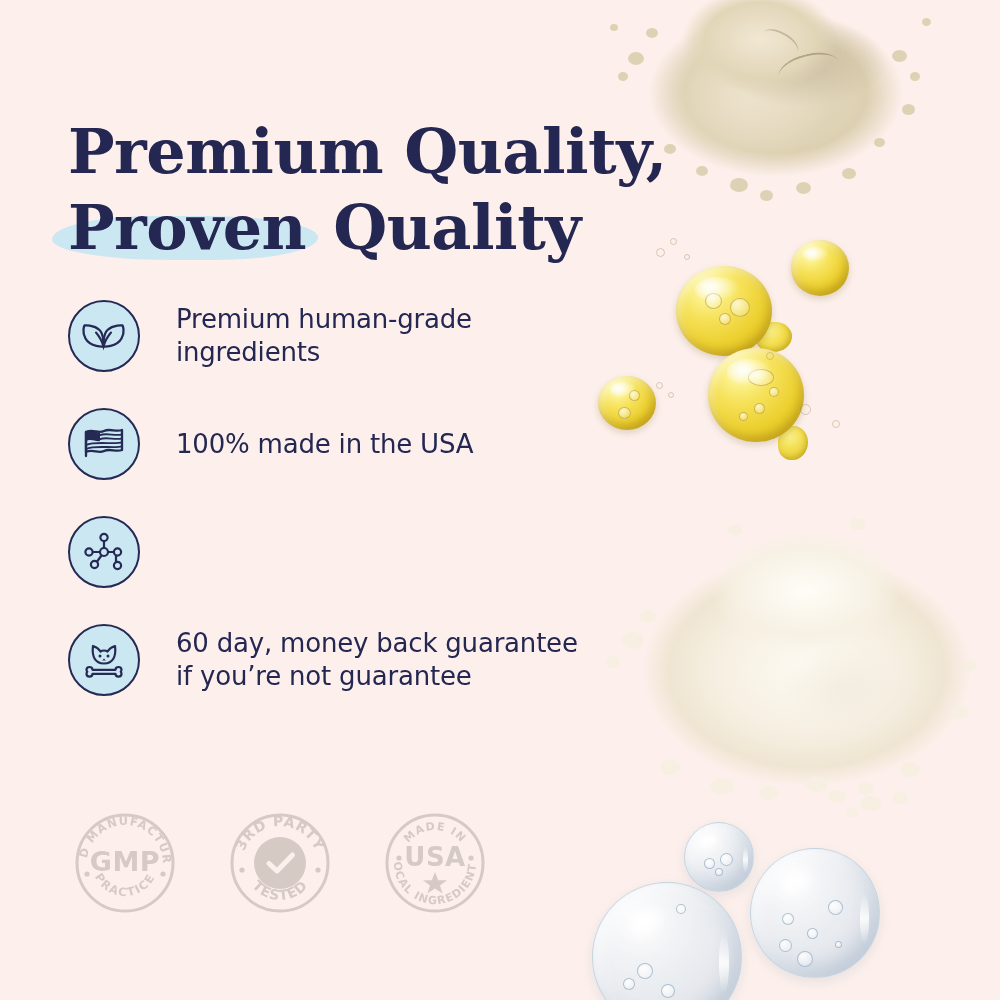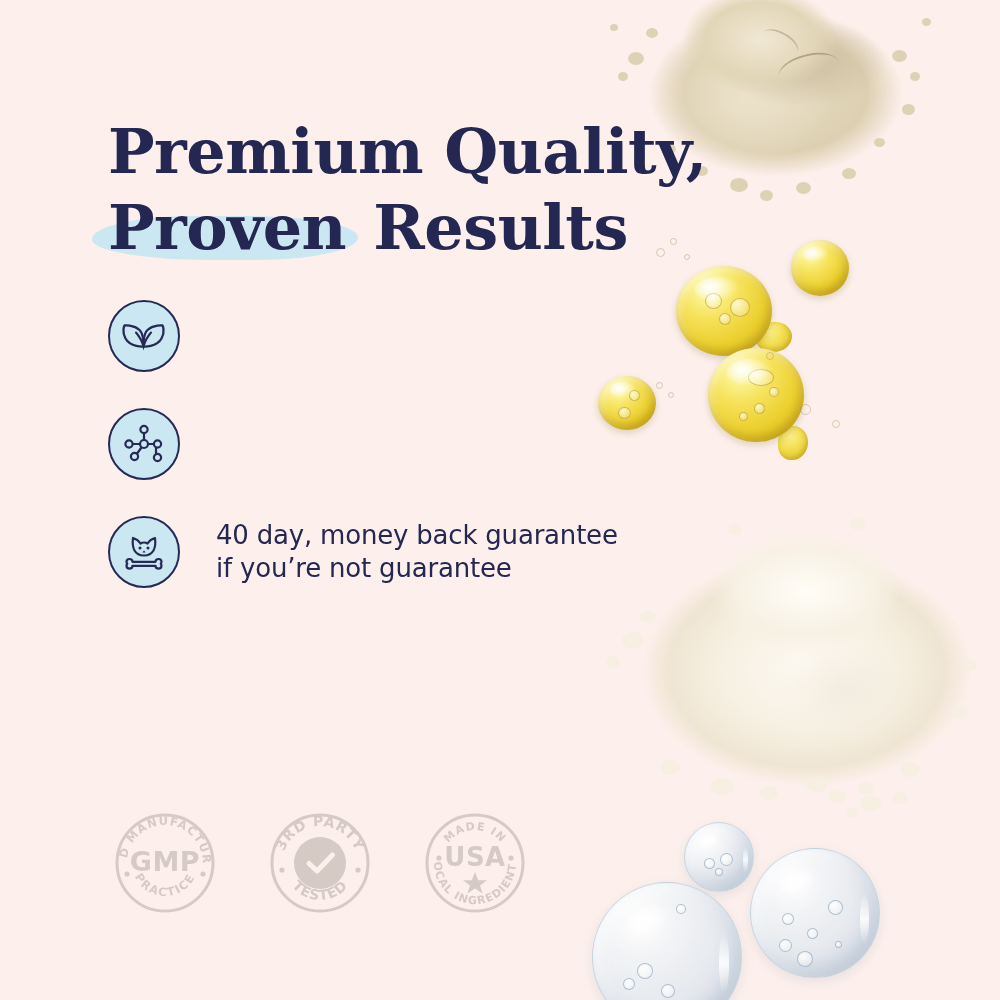--- a/index.html
+++ b/index.html
@@ -218,21 +218,20 @@
     background: radial-gradient(circle at 35% 32%, rgba(255,255,255,.85), rgba(255,255,255,.08));
   }
 
   
   .content {
     position: absolute;
     left: 0;
     top: 0;
     width: 660px;
     height: 1000px;
-    margin-left: 40px;
   }
 
   .headline {
     position: absolute;
     left: 68px;
     top: 72px;
     width: 600px;
     font-family: "DejaVu Serif", "Liberation Serif", serif;
     font-size: 62px;
     line-height: 76px;
@@ -426,36 +425,55 @@
       <div class="wspeck" style="left:312px;top:2px;width:16px;height:12px;"></div>
       <div class="wspeck" style="left:266px;top:18px;width:12px;height:10px;"></div>
     </div>
   </div>
 
   <div class="content">
 
     <h1 class="headline">
       <span class="line">Premium Quality,</span>
       <span class="line">
-        <span class="hl">Proven</span><span> Results</span>
+        <span class="hl">Proven</span><span> Quality</span>
       </span>
     </h1>
 
     <div class="features">
 
       <div class="feature">
         <div class="feature-icon">
           <svg width="46" height="34" viewBox="0 0 46 34" fill="none">
             <path d="M22.5 27.5C22.5 27.5 9.5 28.5 4.5 19.5C0.5 12.3 3.5 6.5 3.5 6.5C3.5 6.5 12.5 5.5 18.5 11C23.2 15.3 22.5 27.5 22.5 27.5Z" stroke="#252a55" stroke-width="2.3" stroke-linejoin="round" fill="none"></path>
             <path d="M22.5 27.5C22.5 27.5 35.5 28.5 40.5 19.5C44.5 12.3 41.5 6.5 41.5 6.5C41.5 6.5 32.5 5.5 26.5 11C21.8 15.3 22.5 27.5 22.5 27.5Z" stroke="#252a55" stroke-width="2.3" stroke-linejoin="round" fill="none"></path>
             <path d="M15 13.5C18 17 21 22 22.5 27.5C24 22 27 17 30 13.5" stroke="#252a55" stroke-width="2.1" stroke-linecap="round" fill="none"></path>
           </svg>
         </div>
-      </div>
-
+        <div class="feature-text">
+          <span>Premium human-grade</span><br><span>ingredients</span>
+        </div>
+      </div>
+
+      <div class="feature">
+        <div class="feature-icon">
+          <svg width="42" height="36" viewBox="0 0 42 36" fill="none">
+            <path d="M3 6C10 2.5 15 8 21 5C27 2 33 6.5 39 4V24C33 26.5 27 22 21 25C15 28 10 22.5 3 26V6Z" stroke="#252a55" stroke-width="2.3" stroke-linejoin="round" fill="none"></path>
+            <path d="M3 6C8 3.5 12.5 7 17 6V15C12.5 16 8 12.5 3 15V6Z" fill="#252a55"></path>
+            <path d="M17 9.2C23 6.4 33 10.5 39 8.3" stroke="#252a55" stroke-width="1.9" stroke-linecap="round"></path>
+            <path d="M17 13.2C23 10.4 33 14.5 39 12.3" stroke="#252a55" stroke-width="1.9" stroke-linecap="round"></path>
+            <path d="M4.5 18.6C11 15.2 33 18.6 39 16.4" stroke="#252a55" stroke-width="1.9" stroke-linecap="round"></path>
+            <path d="M4.5 22.5C11 19.1 33 22.6 39 20.4" stroke="#252a55" stroke-width="1.9" stroke-linecap="round"></path>
+            <path d="M3 30V6" stroke="#252a55" stroke-width="2.3" stroke-linecap="round"></path>
+          </svg>
+        </div>
+        <div class="feature-text">
+          <span>100% made in the USA</span>
+        </div>
+      </div>
 
       <div class="feature">
         <div class="feature-icon">
           <svg width="42" height="42" viewBox="0 0 42 42" fill="none">
             <g stroke="#252a55" stroke-width="2.2">
               <line x1="21" y1="21" x2="21" y2="8" stroke-linecap="round"></line>
               <line x1="21" y1="21" x2="8" y2="21" stroke-linecap="round"></line>
               <line x1="21" y1="21" x2="33" y2="21" stroke-linecap="round"></line>
               <line x1="21" y1="21" x2="13" y2="32" stroke-linecap="round"></line>
               <line x1="33" y1="21" x2="33" y2="33" stroke-linecap="round"></line>
@@ -476,21 +494,21 @@
             <g stroke="#252a55" stroke-width="2.2" stroke-linejoin="round" fill="none">
               <path d="M12 6C12 6 11 14 13.5 18.5C15.5 22 19 23.5 23 23.5C27 23.5 30.5 22 32.5 18.5C35 14 34 6 34 6C34 6 29 7.5 26.5 11.5C25.5 10.8 24.3 10.5 23 10.5C21.7 10.5 20.5 10.8 19.5 11.5C17 7.5 12 6 12 6Z"></path>
               <circle cx="19" cy="16" r="1.5" fill="#252a55" stroke="none"></circle>
               <circle cx="27" cy="16" r="1.5" fill="#252a55" stroke="none"></circle>
               <path d="M23 18.5L21.3 20.4H24.7L23 18.5Z" fill="#252a55" stroke="none"></path>
               <path d="M8.5 27C6.8 27 5.5 28.2 5.5 29.8C5.5 30.6 5.8 31.3 6.3 31.8C5.8 32.3 5.5 33 5.5 33.8C5.5 35.4 6.8 36.6 8.5 36.6C10.2 36.6 11.5 35.4 11.5 33.8H34.5C34.5 35.4 35.8 36.6 37.5 36.6C39.2 36.6 40.5 35.4 40.5 33.8C40.5 33 40.2 32.3 39.7 31.8C40.2 31.3 40.5 30.6 40.5 29.8C40.5 28.2 39.2 27 37.5 27C35.8 27 34.5 28.2 34.5 29.8H11.5C11.5 28.2 10.2 27 8.5 27Z"></path>
             </g>
           </svg>
         </div>
         <div class="feature-text">
-          <span>40 day, money back guarantee</span><br><span>if you’re not guarantee</span>
+          <span>60 day, money back guarantee</span><br><span>if you’re not guarantee</span>
         </div>
       </div>
     </div>
 
     <div class="badges">
 
       <div class="badge">
         <svg width="110" height="110" viewBox="0 0 110 110">
           <defs>
             <path id="gmpTop" d="M 17 55 A 38 38 0 0 1 93 55" fill="none"></path>

